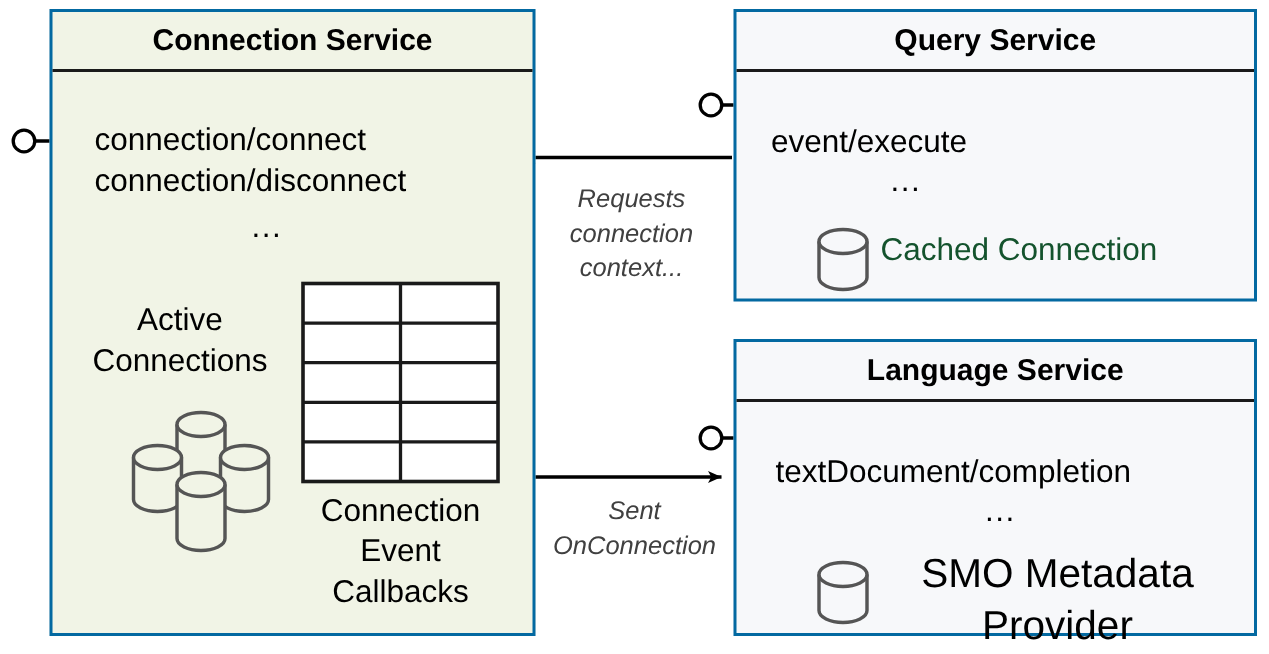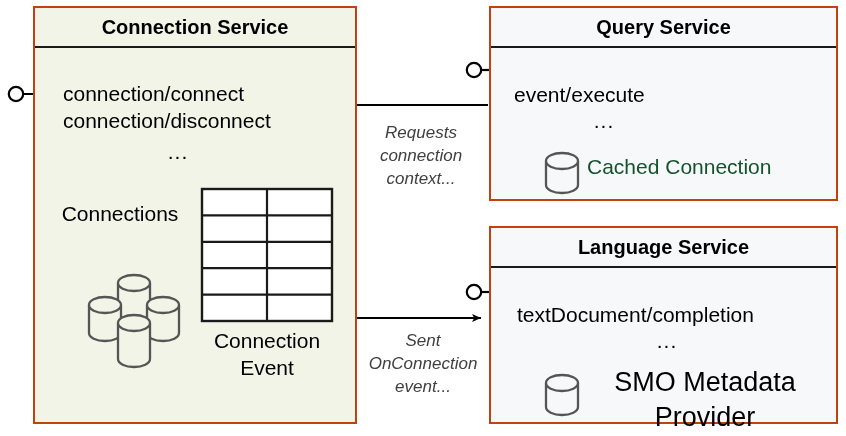--- a/index.html
+++ b/index.html
@@ -22,21 +22,21 @@
     left: 0;
     top: 0;
     width: 846px;
     height: 436px;
   }
 
   
   .component {
     position: absolute;
     box-sizing: border-box;
-    border: 2px solid #c2410c;
+    border: 2px solid #0369a1;
   }
   .comp-connection {
     left: 33px;
     top: 6px;
     width: 324px;
     height: 418px;
     background: #f1f4e6;
   }
   .comp-query {
     left: 489px;
@@ -218,20 +218,21 @@
     <div class="comp-title">Connection Service</div>
     <div class="comp-body">
 
       <div class="api-list conn-api">
         <div>connection/connect</div>
         <div>connection/disconnect</div>
       </div>
       <div class="api-ellipsis conn-ellipsis">...</div>
 
       <div class="active-conn-label">
+        <div>Active</div>
         <div>Connections</div>
       </div>
 
       <svg style="position:absolute; left:46px; top:198px; width:128px; height:110px;" viewBox="0 0 128 110" xmlns="http://www.w3.org/2000/svg">
         <g fill="#f1f4e6" stroke="#555555" stroke-width="2.3">
 
           <path d="M37,18 L37,60 a16,8 0 0 0 32,0 L69,18"></path>
           <ellipse cx="53" cy="18" rx="16" ry="8"></ellipse>
 
           <path d="M8,40 L8,68 a16,8 0 0 0 32,0 L40,40"></path>
@@ -250,20 +251,21 @@
         <line x1="2" y1="28.4" x2="132" y2="28.4" stroke="#1a1a1a" stroke-width="2.2"></line>
         <line x1="2" y1="54.8" x2="132" y2="54.8" stroke="#1a1a1a" stroke-width="2.2"></line>
         <line x1="2" y1="81.2" x2="132" y2="81.2" stroke="#1a1a1a" stroke-width="2.2"></line>
         <line x1="2" y1="107.6" x2="132" y2="107.6" stroke="#1a1a1a" stroke-width="2.2"></line>
         <line x1="67" y1="2" x2="67" y2="134" stroke="#1a1a1a" stroke-width="2.2"></line>
       </svg>
 
       <div class="callbacks-label">
         <div>Connection</div>
         <div>Event</div>
+        <div>Callbacks</div>
       </div>
 
     </div>
   </div>
 
   <div class="component comp-query">
     <div class="comp-title">Query Service</div>
     <div class="comp-body">
 
       <div class="api-list query-api">
@@ -307,16 +309,15 @@
 
   <div class="flow-label flow-label-top">
     <div>Requests</div>
     <div>connection</div>
     <div>context...</div>
   </div>
 
   <div class="flow-label flow-label-bottom">
     <div>Sent</div>
     <div>OnConnection</div>
-    <div>event...</div>
   </div>
 
 </div>
 
 </body></html>

